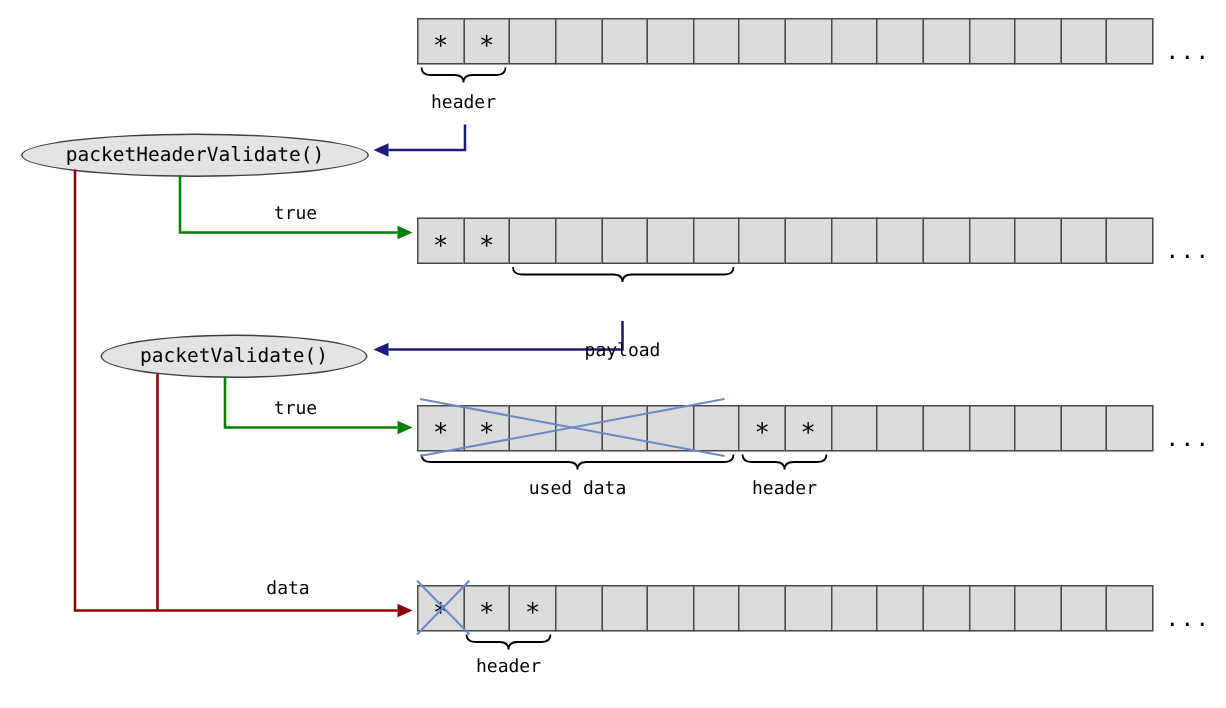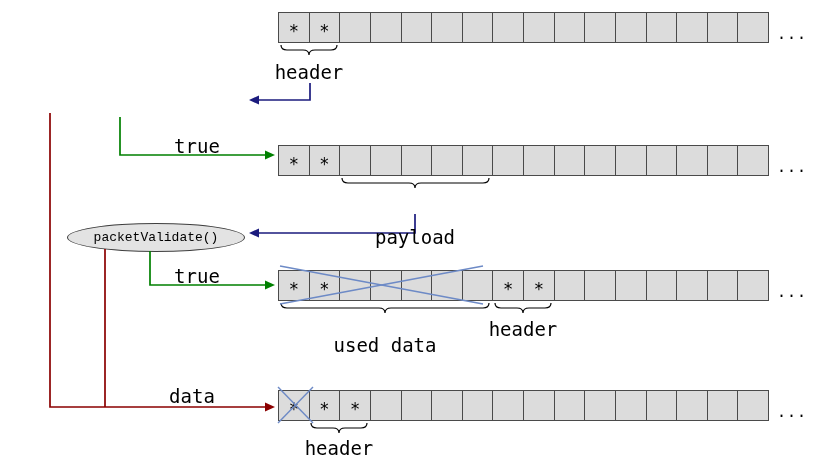--- a/index.html
+++ b/index.html
@@ -11,21 +11,21 @@
   .cell {
     flex:1; margin-left:-1px;
     border:1px solid var(--cell-border,#4a4a4a);
     background:var(--cell-fill,#dcdcdc);
     display:flex; align-items:center; justify-content:center;
     font-size:17px; color:var(--text,#000); padding-top:6px;
   }
   .cell:first-child { margin-left:0; }
   .lbl {
     position:absolute; transform:translateX(-50%);
-    font-size:19px; color:var(--text,#000); white-space:nowrap; z-index:6;
+    font-size:12px; color:var(--text,#000); white-space:nowrap; z-index:6;
   }
   .dots { position:absolute; font-size:15px; color:var(--text,#000); z-index:6; letter-spacing:1px; }
   .ellipse {
     position:absolute; border-radius:50%;
     background:var(--ellipse-fill,#e3e3e3);
     border:1px solid var(--ellipse-border,#3f3f3f);
     display:flex; align-items:center; justify-content:center;
     font-size:13px; color:var(--text,#000); z-index:4; white-space:nowrap;
   }
   .brace { fill:none; stroke:#000000; stroke-width:1.2; }
@@ -140,27 +140,30 @@
 
     <path class="edge-red" d="M50,113 L50,407 L265,407 M105,249 L105,407"></path>
     <polygon class="head-red" points="275,407 265,402.5 265,411.5"></polygon>
 
     <line class="cross" x1="280" y1="266" x2="483" y2="304"></line>
     <line class="cross" x1="280" y1="304" x2="483" y2="266"></line>
     <line class="cross" x1="278" y1="387" x2="313" y2="423"></line>
     <line class="cross" x1="278" y1="423" x2="313" y2="387"></line>
   </svg>
 
-  <div class="ellipse" style="left:67px; top:223px; width:178px; height:29px;font-family:Liberation Mono, monospace;">
+  <div class="ellipse" style="left:14px; top:89px; width:232px; height:29px;">
+    <span>packetHeaderValidate()</span>
+  </div>
+  <div class="ellipse" style="left:67px; top:223px; width:178px; height:29px;">
     <span>packetValidate()</span>
   </div>
 
   <div class="lbl" style="left:309px; top:61px;">header</div>
   <div class="lbl" style="left:415px; top:194px;margin-top:32px;">payload</div>
-  <div class="lbl" style="left:385px; top:318px;margin-top:16px;">used data</div>
+  <div class="lbl" style="left:385px; top:318px;">used data</div>
   <div class="lbl" style="left:523px; top:318px;">header</div>
   <div class="lbl" style="left:339px; top:437px;">header</div>
 
   <div class="lbl" style="left:197px; top:135px;">true</div>
   <div class="lbl" style="left:197px; top:265px;">true</div>
   <div class="lbl" style="left:192px; top:385px;">data</div>
 
 </div>
 
 </body></html>

